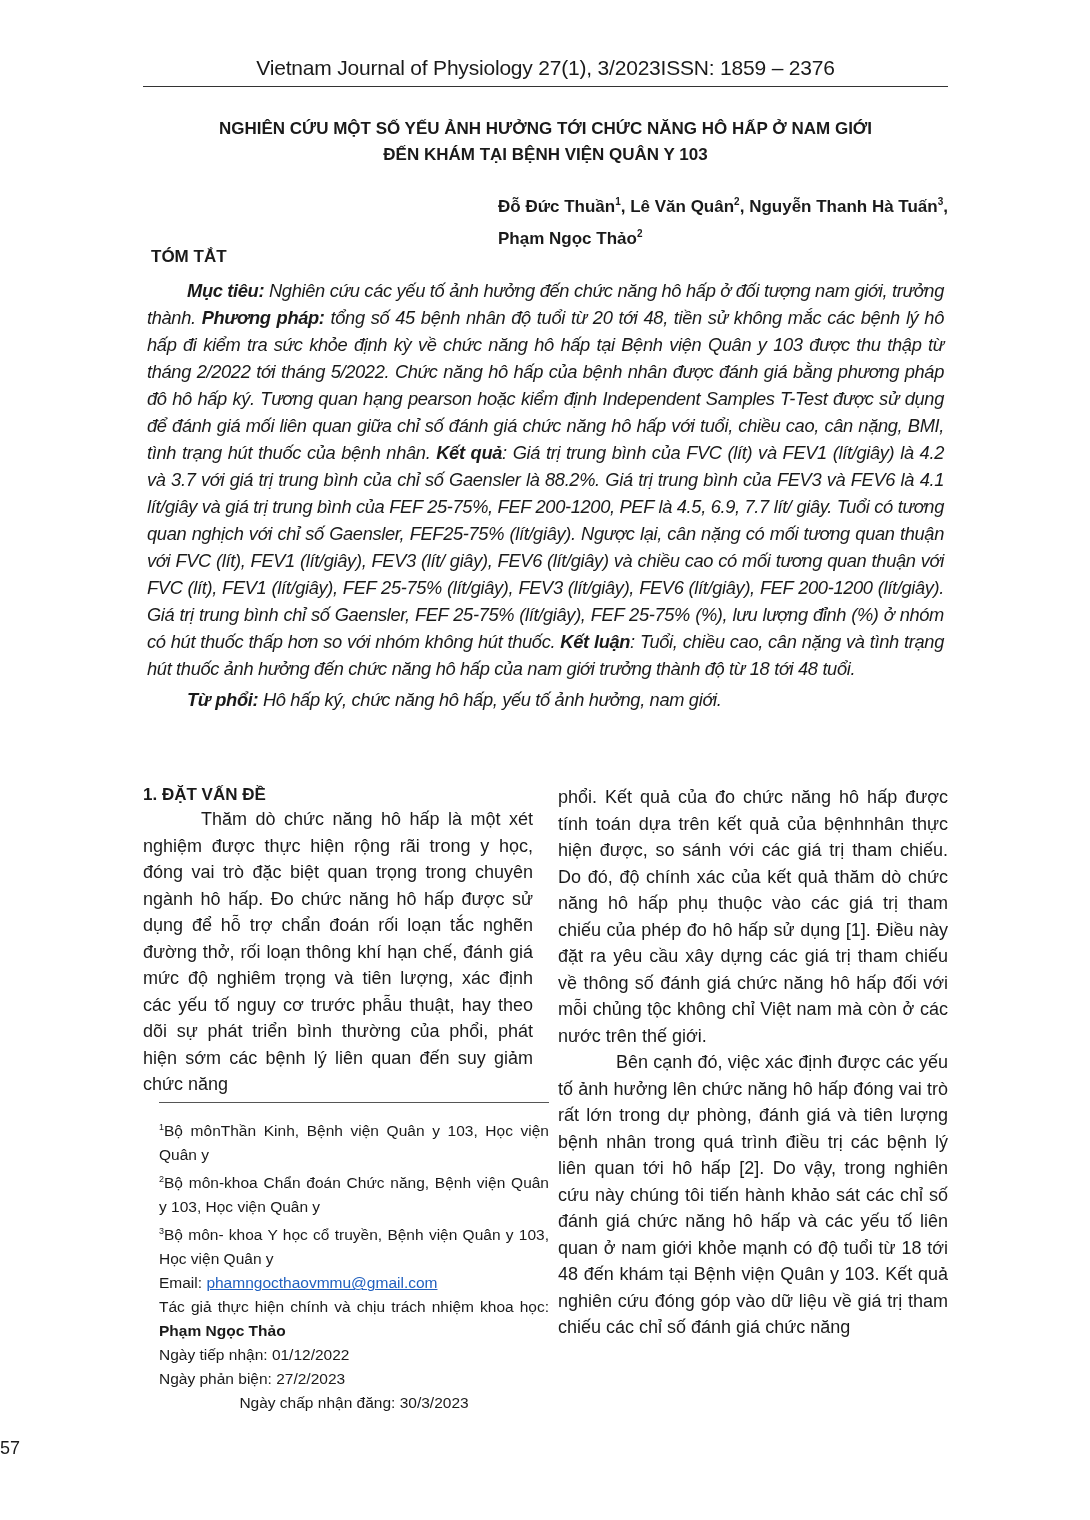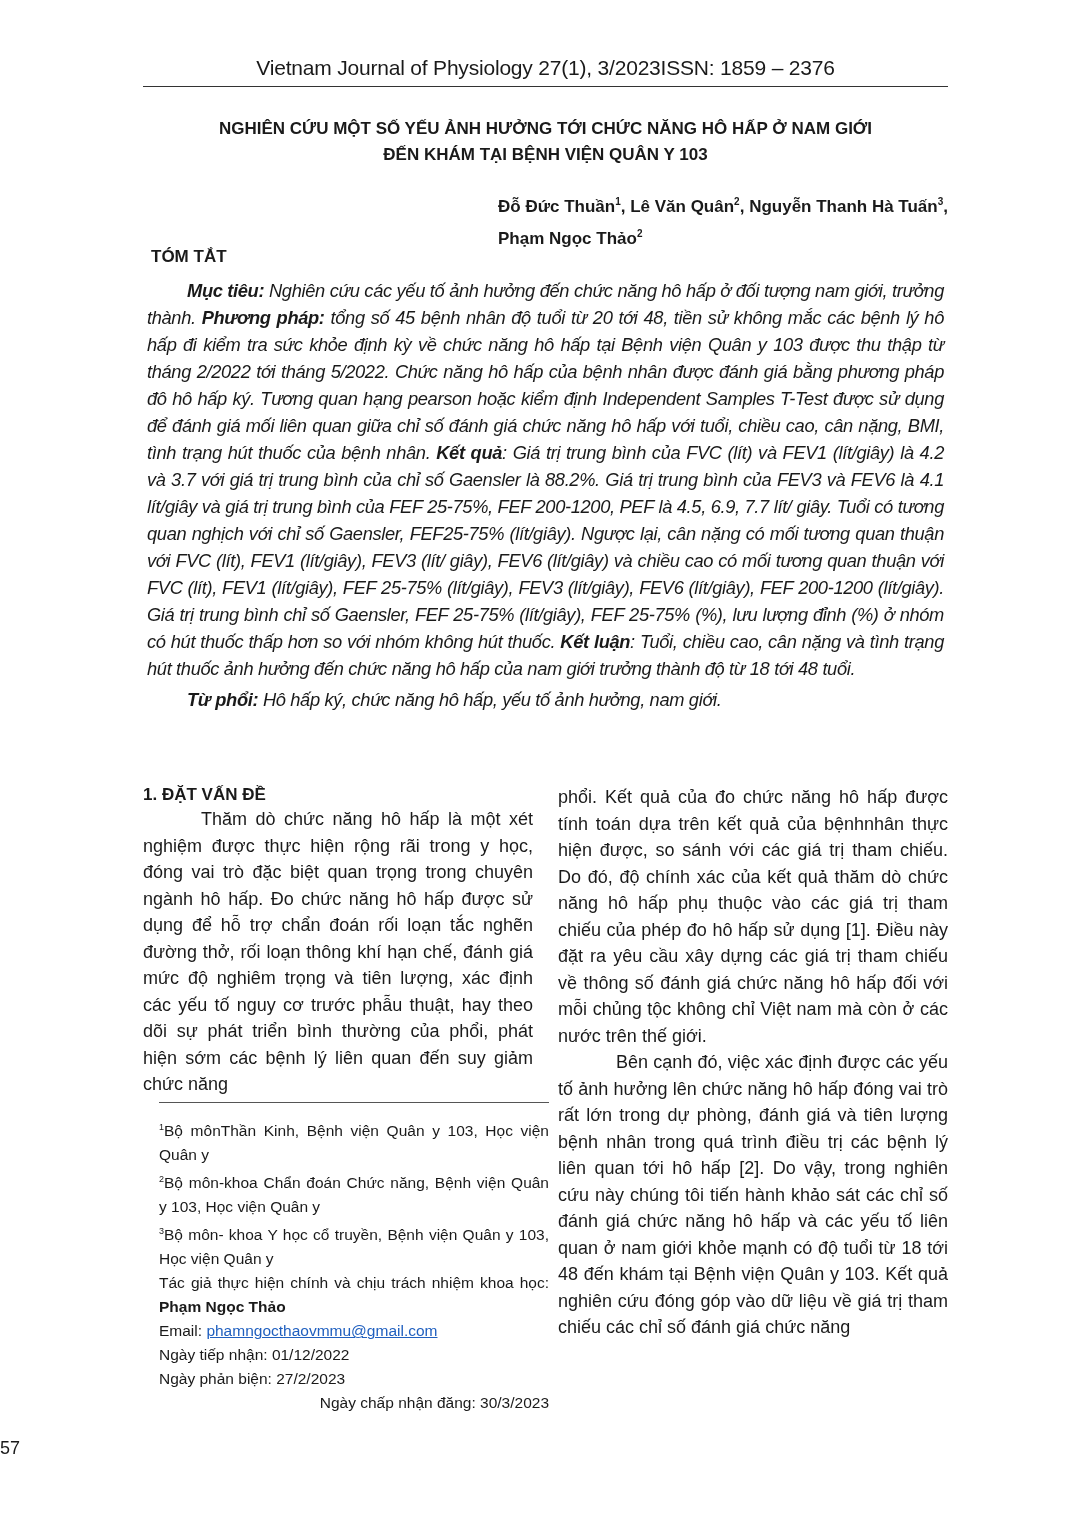--- a/index.html
+++ b/index.html
@@ -65,25 +65,25 @@
 
 <div class="col col-left">
   <p class="sec-h">1. ĐẶT VẤN ĐỀ</p>
   <p class="indent">Thăm dò chức năng hô hấp là một xét nghiệm được thực hiện rộng rãi trong y học, đóng vai trò đặc biệt quan trọng trong chuyên ngành hô hấp. Đo chức năng hô hấp được sử dụng để hỗ trợ chẩn đoán rối loạn tắc nghẽn đường thở, rối loạn thông khí hạn chế, đánh giá mức độ nghiêm trọng và tiên lượng, xác định các yếu tố nguy cơ trước phẫu thuật, hay theo dõi sự phát triển bình thường của phổi, phát hiện sớm các bệnh lý liên quan đến suy giảm chức năng</p>
 </div>
 
 <div class="fn">
   <p><sup>1</sup><span>Bộ mônThần Kinh, Bệnh viện Quân y 103, Học viện Quân y</span></p>
   <p><sup>2</sup><span>Bộ môn-khoa Chẩn đoán Chức năng, Bệnh viện Quân y 103, Học viện Quân y</span></p>
   <p><sup>3</sup><span>Bộ môn- khoa Y học cổ truyền, Bệnh viện Quân y 103, Học viện Quân y</span></p>
+  <p style="text-align:left"><span>Email: </span><a class="email">phamngocthaovmmu@gmail.com</a></p>
   <p><span>Tác giả thực hiện chính và chịu trách nhiệm khoa học: </span><b>Phạm Ngọc Thảo</b></p>
-  <p style="text-align:left"><span>Email: </span><a class="email">phamngocthaovmmu@gmail.com</a></p>
   <p style="text-align:left">Ngày tiếp nhận: 01/12/2022</p>
   <p style="text-align:left">Ngày phản biện: 27/2/2023</p>
-  <p style="text-align:right">Ngày chấp nhận đăng: 30/3/2023</p>
+  <p style="text-align:center">Ngày chấp nhận đăng: 30/3/2023</p>
 </div>
 
 <div class="col col-right">
   <p>phổi. Kết quả của đo chức năng hô hấp được tính toán dựa trên kết quả của bệnhnhân thực hiện được, so sánh với các giá trị tham chiếu. Do đó, độ chính xác của kết quả thăm dò chức năng hô hấp phụ thuộc vào các giá trị tham chiếu của phép đo hô hấp sử dụng [1]. Điều này đặt ra yêu cầu xây dựng các giá trị tham chiếu về thông số đánh giá chức năng hô hấp đối với mỗi chủng tộc không chỉ Việt nam mà còn ở các nước trên thế giới.</p>
   <p class="indent">Bên cạnh đó, việc xác định được các yếu tố ảnh hưởng lên chức năng hô hấp đóng vai trò rất lớn trong dự phòng, đánh giá và tiên lượng bệnh nhân trong quá trình điều trị các bệnh lý liên quan tới hô hấp [2]. Do vậy, trong nghiên cứu này chúng tôi tiến hành khảo sát các chỉ số đánh giá chức năng hô hấp và các yếu tố liên quan ở nam giới khỏe mạnh có độ tuổi từ 18 tới 48 đến khám tại Bệnh viện Quân y 103. Kết quả nghiên cứu đóng góp vào dữ liệu về giá trị tham chiếu các chỉ số đánh giá chức năng</p>
 </div>
 
 <div class="page-num">57</div>
 
 </body></html>

